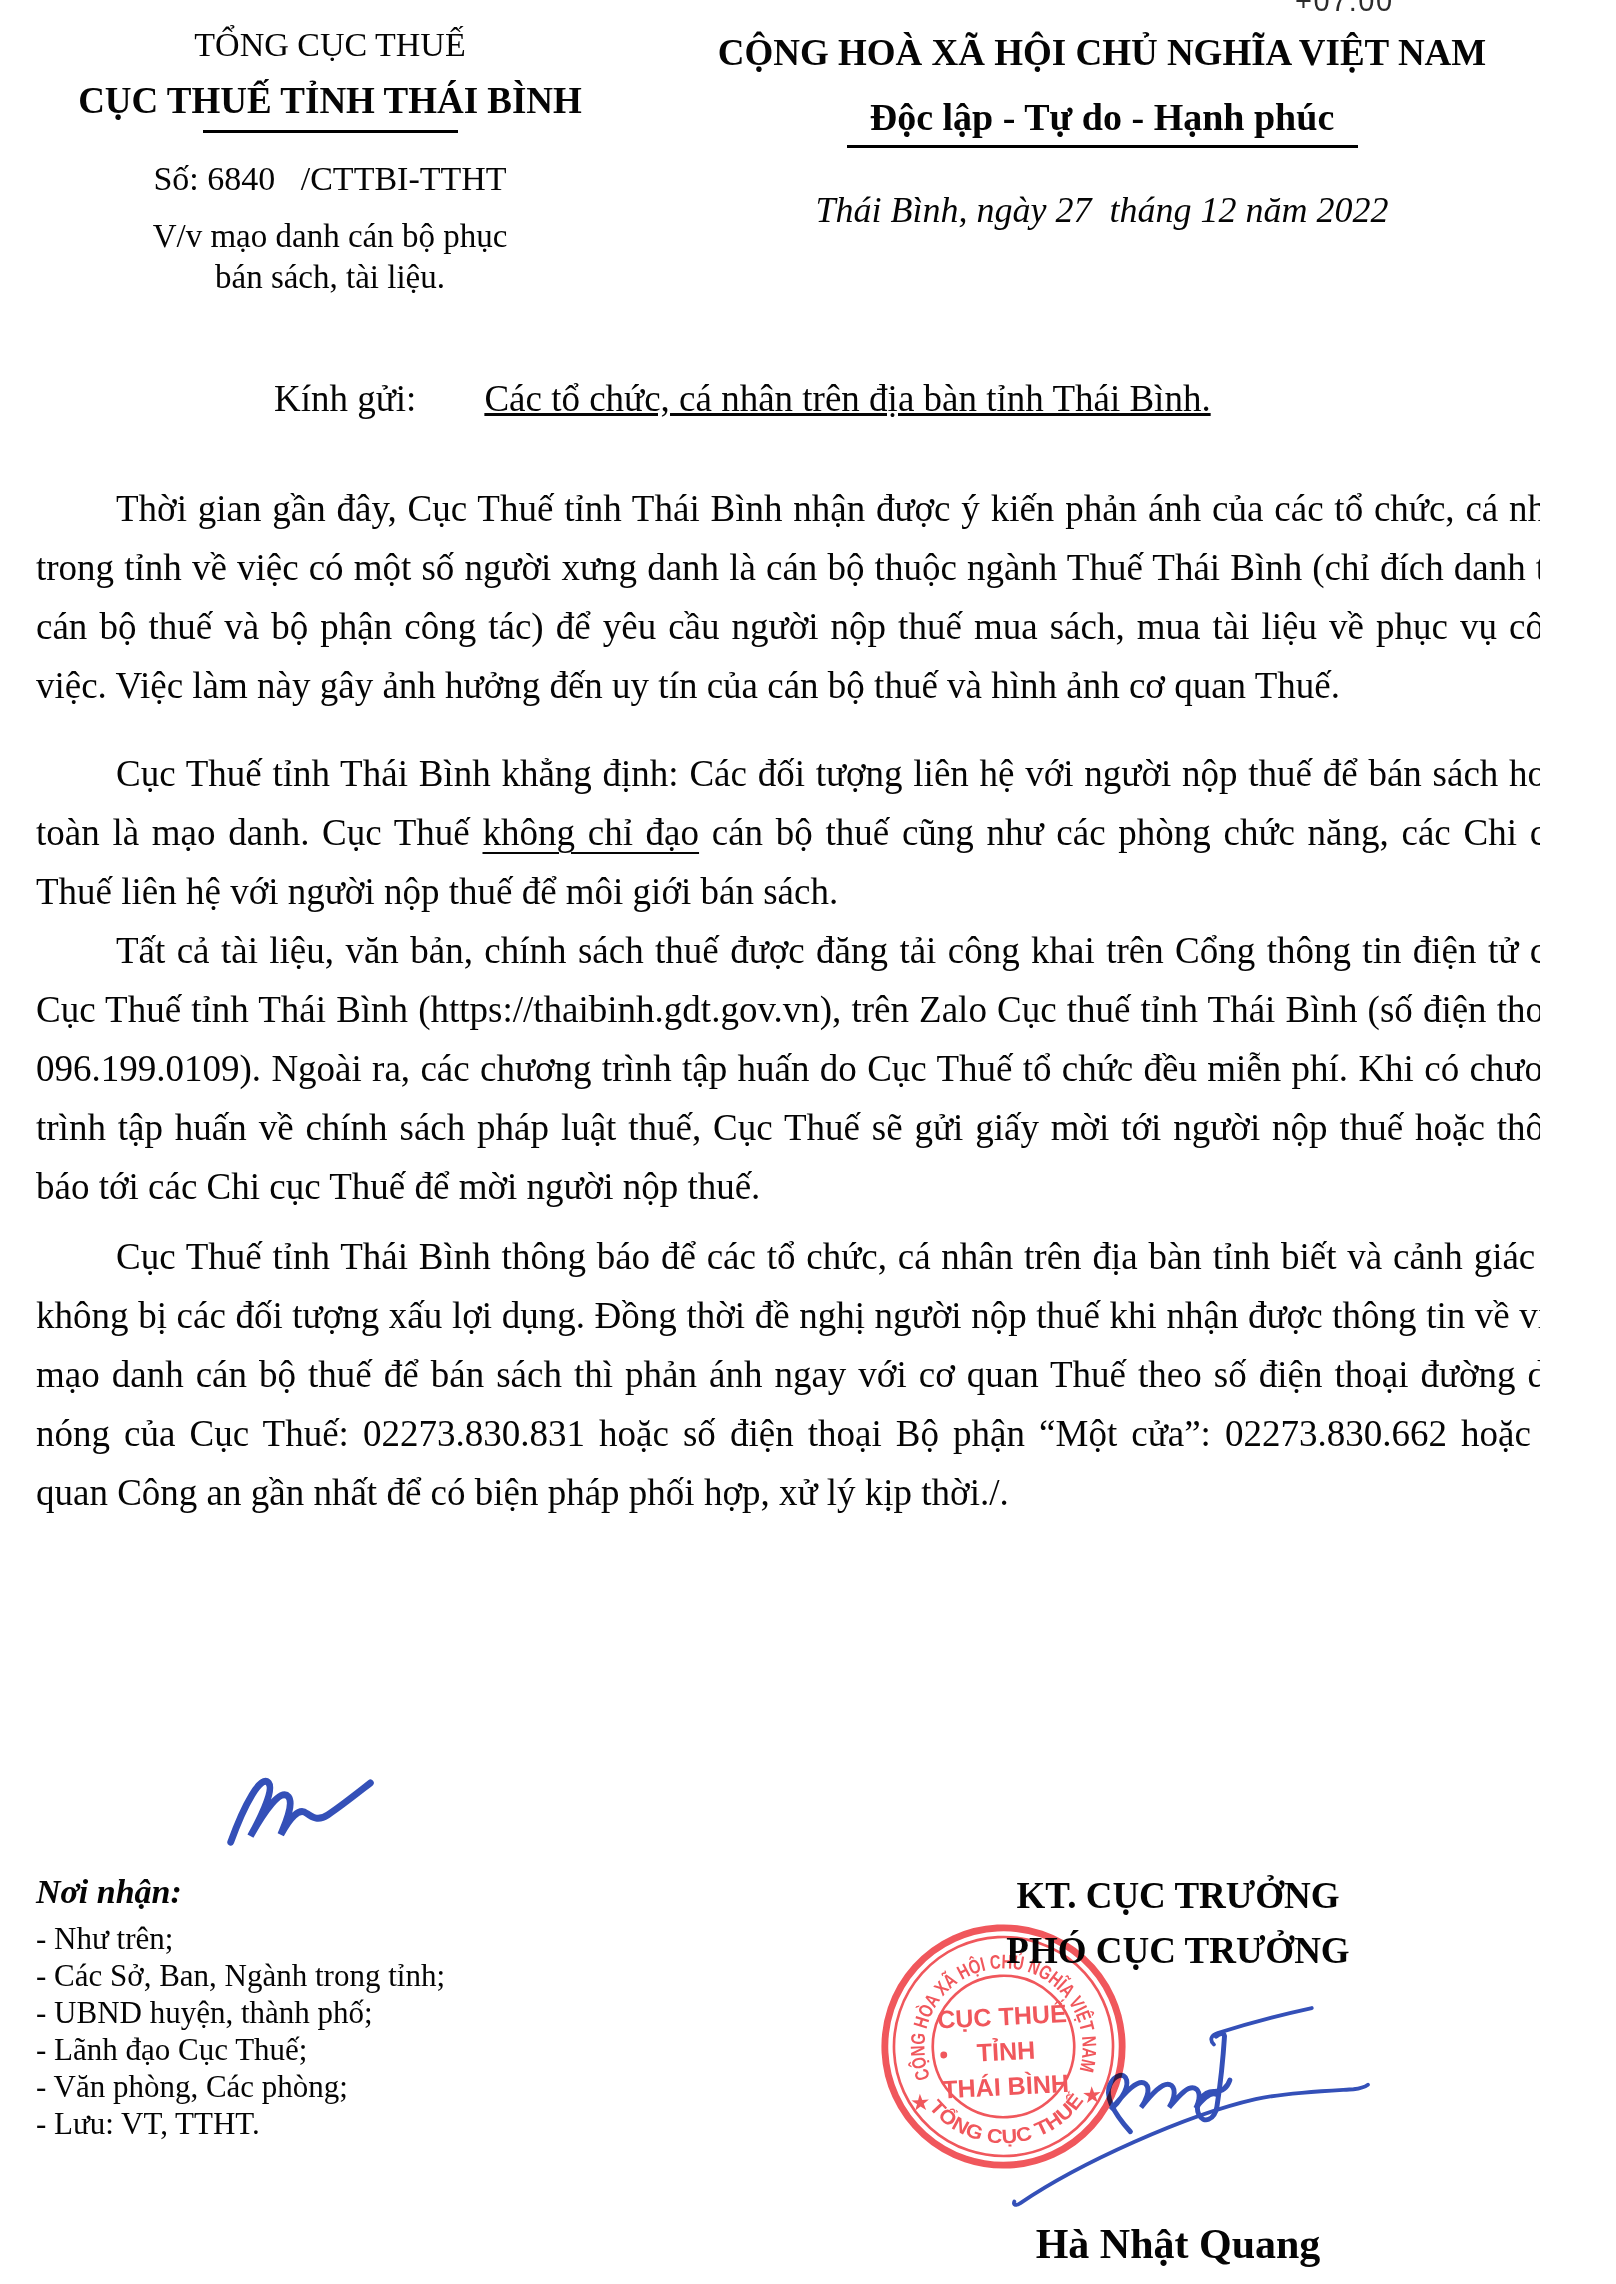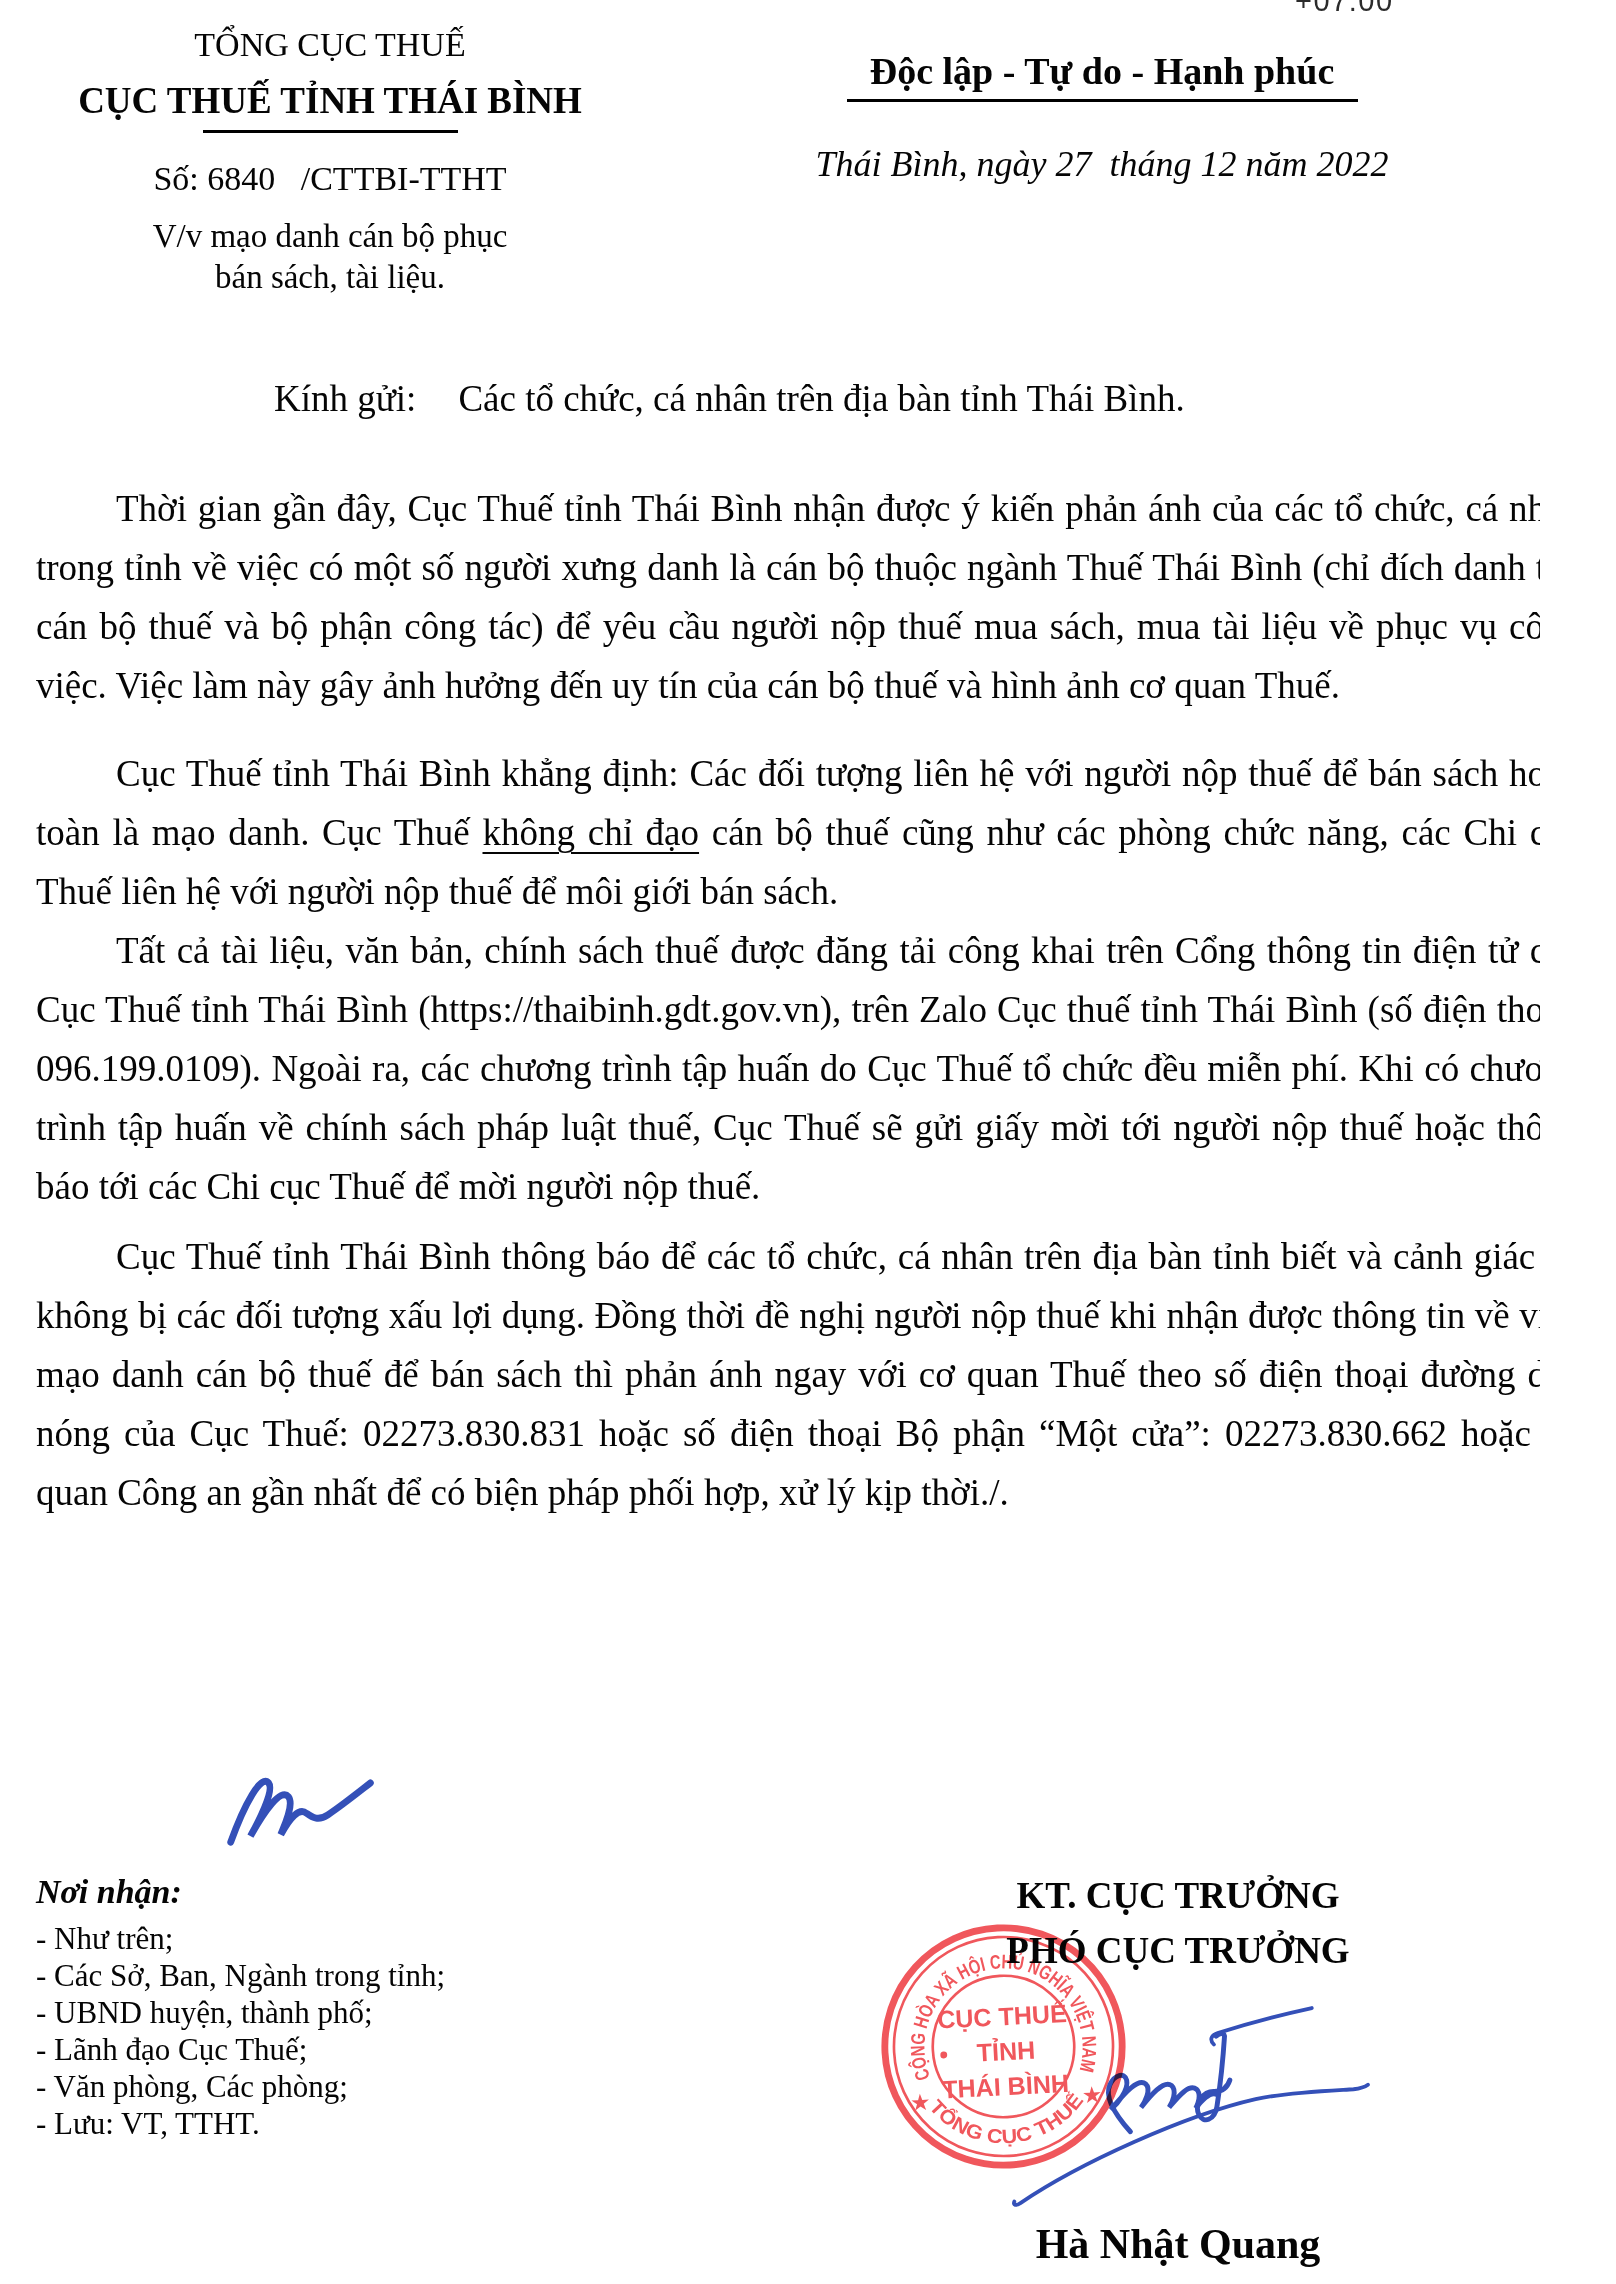--- a/index.html
+++ b/index.html
@@ -19,21 +19,21 @@
   .subject1{font-size:33px;line-height:41px;margin-top:16.7px;}
   .subject2{font-size:33px;line-height:41px;}
   
   .hdr-right{position:absolute;left:650px;top:30px;width:904px;text-align:center;}
   .nat-title{font-size:37px;line-height:46px;font-weight:700;white-space:nowrap;}
   .motto{font-size:38px;line-height:46px;font-weight:700;margin-top:18px;}
   .motto-underline{width:511px;border-top:3px solid #000;margin:4.6px auto 0 auto;height:0;}
   .date-line{font-size:36px;line-height:44px;font-style:italic;margin-top:40px;white-space:pre;}
   
   .recipient{position:absolute;left:274px;top:374px;font-size:37px;line-height:50px;}
-  .rec-value{margin-left:42px;}
+  .rec-value{margin-left:68px;text-decoration:underline;}
   
   .body-text{position:absolute;left:36px;top:479px;width:1545px;font-size:37px;line-height:59px;
     text-align:justify;}
   .body-text p{margin:0;text-indent:80px;}
   .p1{margin-bottom:29px !important;}
   .p2{margin-bottom:0 !important;}
   .p3{margin-bottom:10.6px !important;}
   .u{text-decoration:underline;text-decoration-thickness:2.3px;text-underline-offset:6.8px;}
   
   .noi-nhan{position:absolute;left:36px;top:1871px;}
@@ -60,20 +60,21 @@
   <div class="hdr-left">
     <div class="agency-parent">TỔNG CỤC THUẾ</div>
     <div class="agency-name">CỤC THUẾ TỈNH THÁI BÌNH</div>
     <div class="agency-underline"></div>
     <div class="doc-number">Số: 6840   /CTTBI-TTHT</div>
     <div class="subject1">V/v mạo danh cán bộ phục</div>
     <div class="subject2">bán sách, tài liệu.</div>
   </div>
 
   <div class="hdr-right">
+    <div class="nat-title">CỘNG HOÀ XÃ HỘI CHỦ NGHĨA VIỆT NAM</div>
     <div class="motto">Độc lập - Tự do - Hạnh phúc</div>
     <div class="motto-underline"></div>
     <div class="date-line">Thái Bình, ngày 27  tháng 12 năm 2022</div>
   </div>
 
   <div class="recipient">
     <span class="rec-label">Kính gửi:</span><span class="rec-value">Các tổ chức, cá nhân trên địa bàn tỉnh Thái Bình.</span>
   </div>
 
   <div class="body-text">

